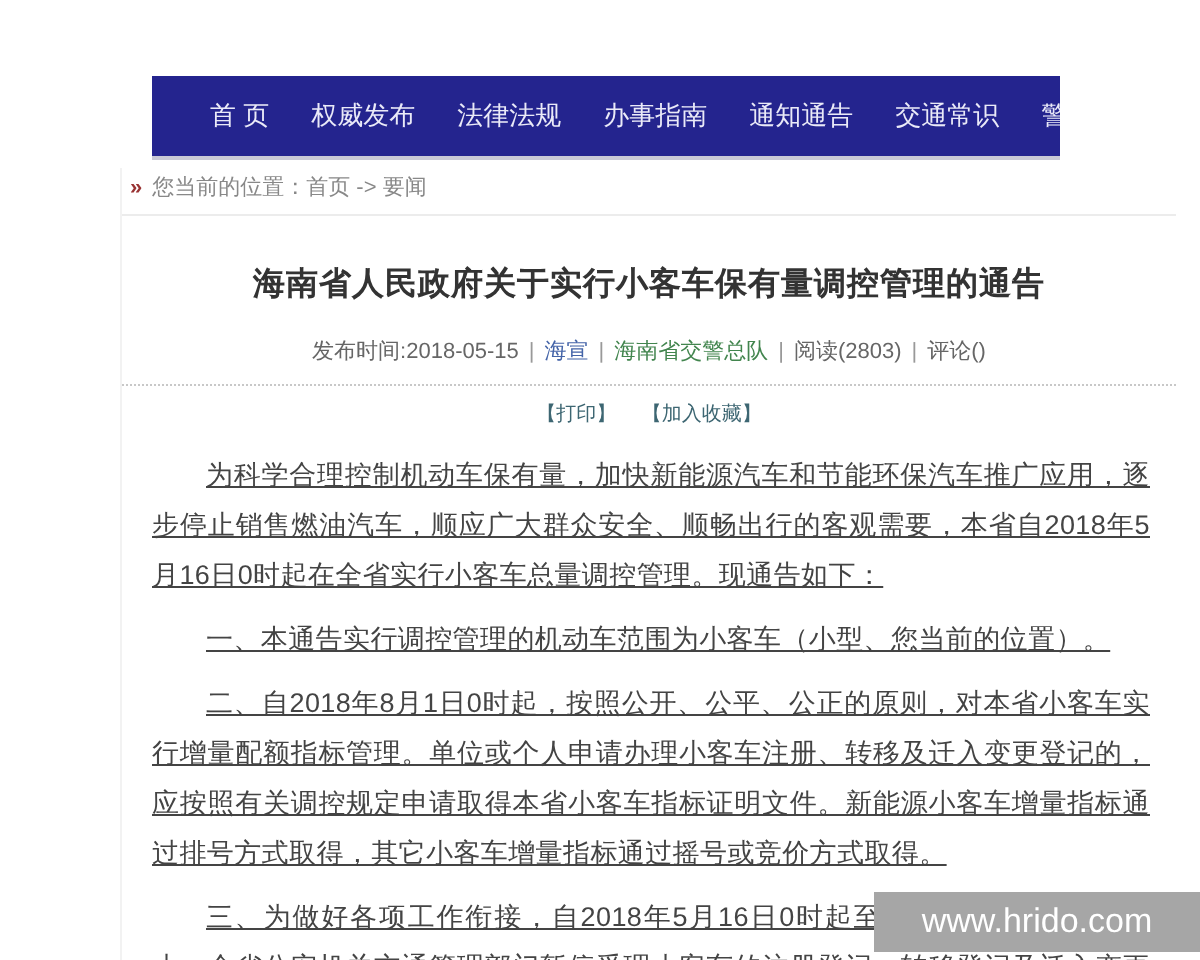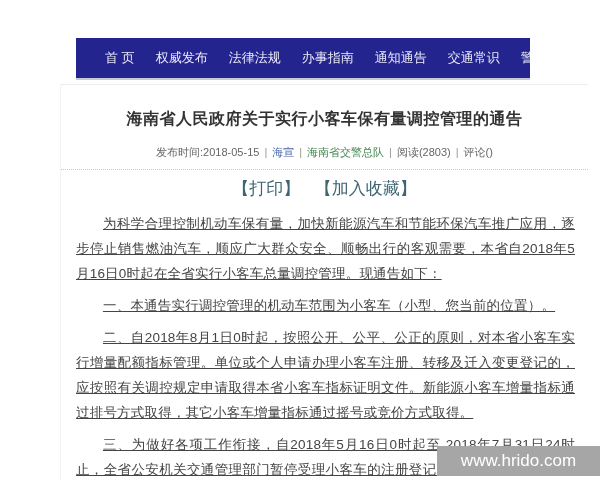--- a/index.html
+++ b/index.html
@@ -28,21 +28,21 @@
   .divider{border-top:1px solid #ececec;}
   .title{
     margin:24px 0 0 0;text-align:center;font-size:16px;font-weight:bold;
     color:#333;letter-spacing:0.5px;
   }
   .meta{margin-top:15px;text-align:center;font-size:11px;color:#666;}
   .meta .sep{margin:0 5px;color:#999;}
   .meta .author{color:var(--author-blue,#4464a8);}
   .meta .source{color:var(--source-green,#42854e);}
   .dotted{margin-top:9px;border-bottom:1px dotted #c8c8c8;}
-  .actions{margin-top:7px;text-align:center;font-size:17px;}
+  .actions{margin-top:7px;text-align:center;font-size:10px;}
   .action{color:var(--action-teal,#3d6672);margin:0 5px;cursor:pointer;}
   .body-text{margin-top:11px;padding:0 13px 0 15px;}
   .body-text p{
     margin:0 0 7px 0;font-size:13.5px;color:#444;line-height:25px;
     text-indent:2em;text-align:justify;letter-spacing:0.2px;text-decoration:underline;
   }
   .watermark{
     position:absolute;right:0;bottom:4px;width:163px;height:30px;line-height:30px;
     background:var(--watermark-bg,#a6a6a6);color:#fff;font-size:17px;
     text-align:center;white-space:nowrap;
@@ -59,20 +59,23 @@
     <span class="nav-item">权威发布</span>
     <span class="nav-item">法律法规</span>
     <span class="nav-item">办事指南</span>
     <span class="nav-item">通知通告</span>
     <span class="nav-item">交通常识</span>
     <span class="nav-item">警务公开</span>
   </nav>
 
   <div class="content">
 
+    <div class="breadcrumb">
+      <span class="bc-marker">»</span><span class="bc-text">您当前的位置：首页 -&gt; 要闻</span>
+    </div>
 
     <div class="divider"></div>
 
     <h1 class="title">海南省人民政府关于实行小客车保有量调控管理的通告</h1>
 
     <div class="meta">
       <span>发布时间:2018-05-15</span><span class="sep">|</span><span class="author">海宣</span><span class="sep">|</span><span class="source">海南省交警总队</span><span class="sep">|</span><span>阅读(2803)</span><span class="sep">|</span><span>评论()</span>
     </div>
 
     <div class="dotted"></div>

